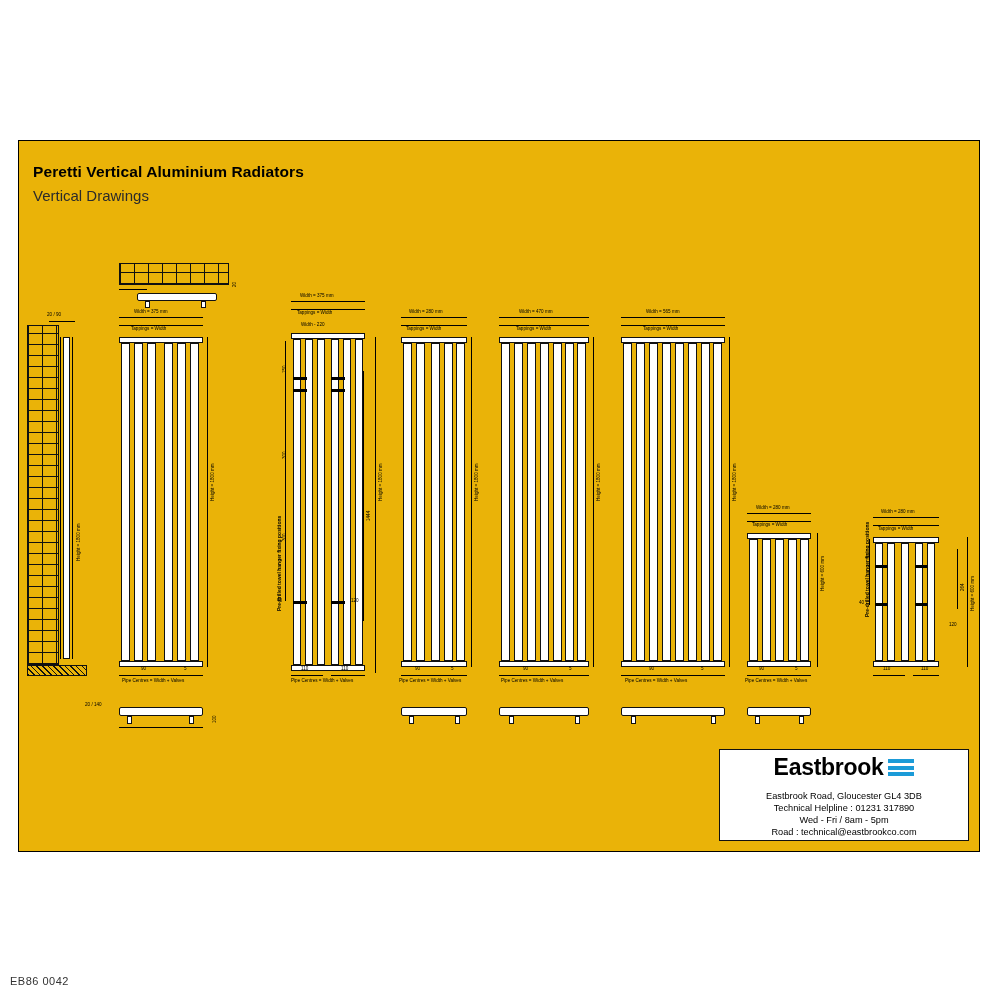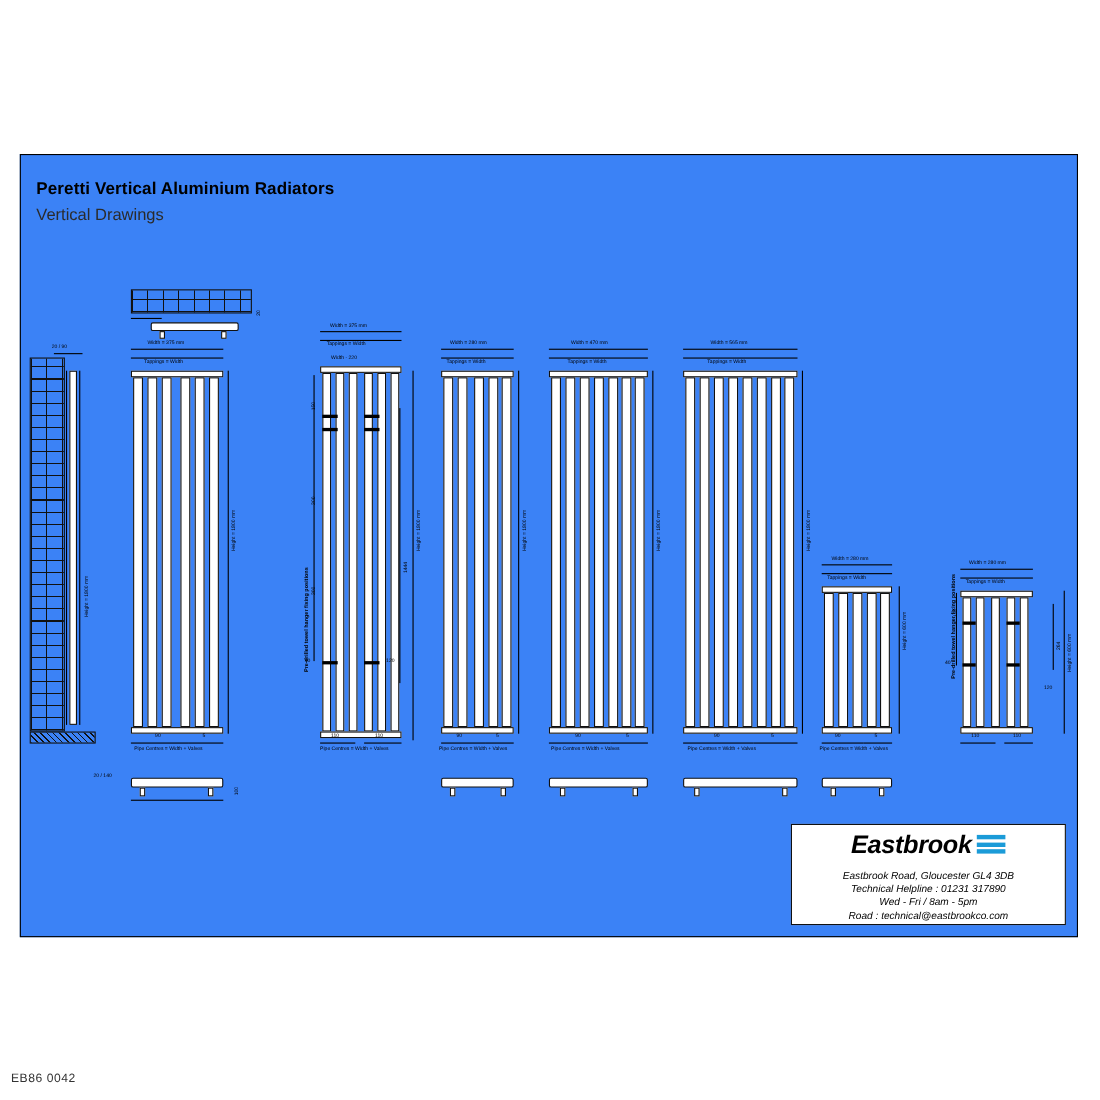--- a/index.html
+++ b/index.html
@@ -1,38 +1,38 @@
 <!DOCTYPE html>
 <html><head>
 <meta charset="utf-8">
 <style>
   html,body{margin:0;padding:0;background:#ffffff;}
   body{width:1000px;height:1000px;position:relative;font-family:"Liberation Sans",sans-serif;color:#000;}
-  #sheet{position:absolute;left:18px;top:140px;width:962px;height:712px;border:1.5px solid #000;box-sizing:border-box;background:#3b82f6;}
+  #sheet{position:absolute;left:18px;top:140px;width:962px;height:712px;border:1.5px solid #000;box-sizing:border-box;background:#eab308;}
   .ttl{position:absolute;font-weight:bold;font-size:15.5px;letter-spacing:.1px;}
   .sub{position:absolute;font-size:15px;color:#2b2b2b;}
   .code{position:absolute;left:10px;top:975px;font-size:11px;color:#333;letter-spacing:.5px;}
   .lbl{position:absolute;font-size:4.6px;color:#000;white-space:nowrap;line-height:1;}
   .lblv{position:absolute;font-size:4.6px;color:#000;white-space:nowrap;line-height:1;transform-origin:0 0;transform:rotate(-90deg);}
   .ln{position:absolute;background:#000;}
   .hl{height:1px;}
   .vl{width:1px;}
   
   .rad{position:absolute;}
   .fin{position:absolute;background:#fff;border:.8px solid #111;box-sizing:border-box;}
   .cap{position:absolute;background:#fff;border:.8px solid #111;box-sizing:border-box;}
   .wall{position:absolute;border:1px solid #111;box-sizing:border-box;background:
      repeating-linear-gradient(0deg,#111 0 1px,transparent 1px 11px),
      repeating-linear-gradient(90deg,#111 0 1px,transparent 1px 14px);}
   .hatch{position:absolute;background:repeating-linear-gradient(45deg,#111 0 1px,transparent 1px 4px);border:1px solid #111;box-sizing:border-box;}
   .plan{position:absolute;}
   .planbar{position:absolute;background:#fff;border:.8px solid #111;box-sizing:border-box;border-radius:2px;}
   .foot{position:absolute;background:#fff;border:.8px solid #111;box-sizing:border-box;}
   
-  #logobox{position:absolute;right:10px;bottom:10px;width:250px;height:92px;border:1px solid #111;box-sizing:border-box;background:#fff;text-align:center;font-style:italic;}
+  #logobox{position:absolute;right:10px;bottom:10px;width:250px;height:92px;border:1px solid #111;box-sizing:border-box;background:#fff;text-align:center;}
   #logobox .brand{font-size:23px;font-weight:bold;letter-spacing:-.3px;display:inline-block;margin-top:4px;}
   #logobox .bars{display:inline-block;vertical-align:top;margin-top:9px;margin-left:5px;}
   #logobox .bars i{display:block;width:26px;height:4px;background:#1b9bd8;margin-bottom:2.5px;}
   #logobox .addr{font-size:9.2px;margin-top:10px;}
   #logobox .line{font-size:9.2px;margin-top:2px;}
 </style>
 </head>
 <body>
 
 <div class="code">EB86 0042</div>

